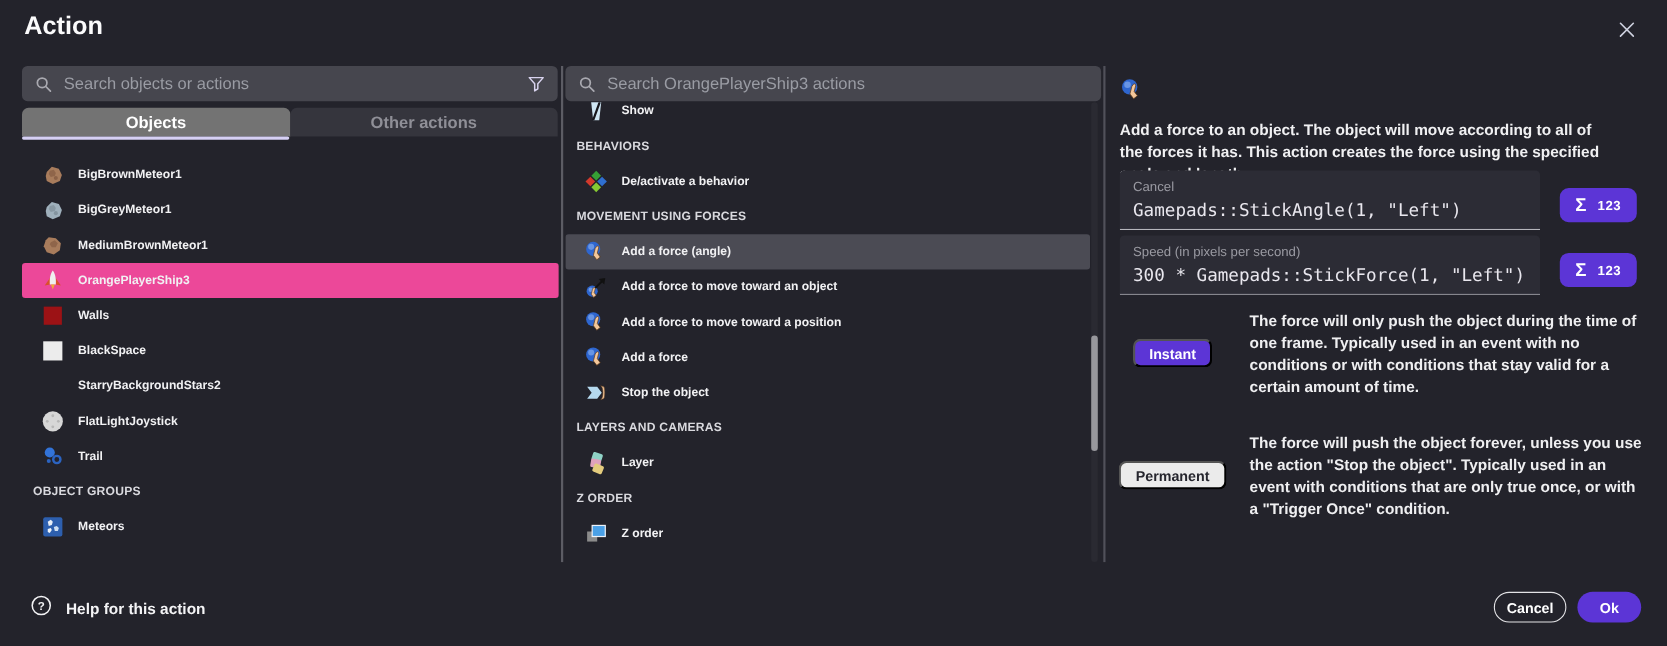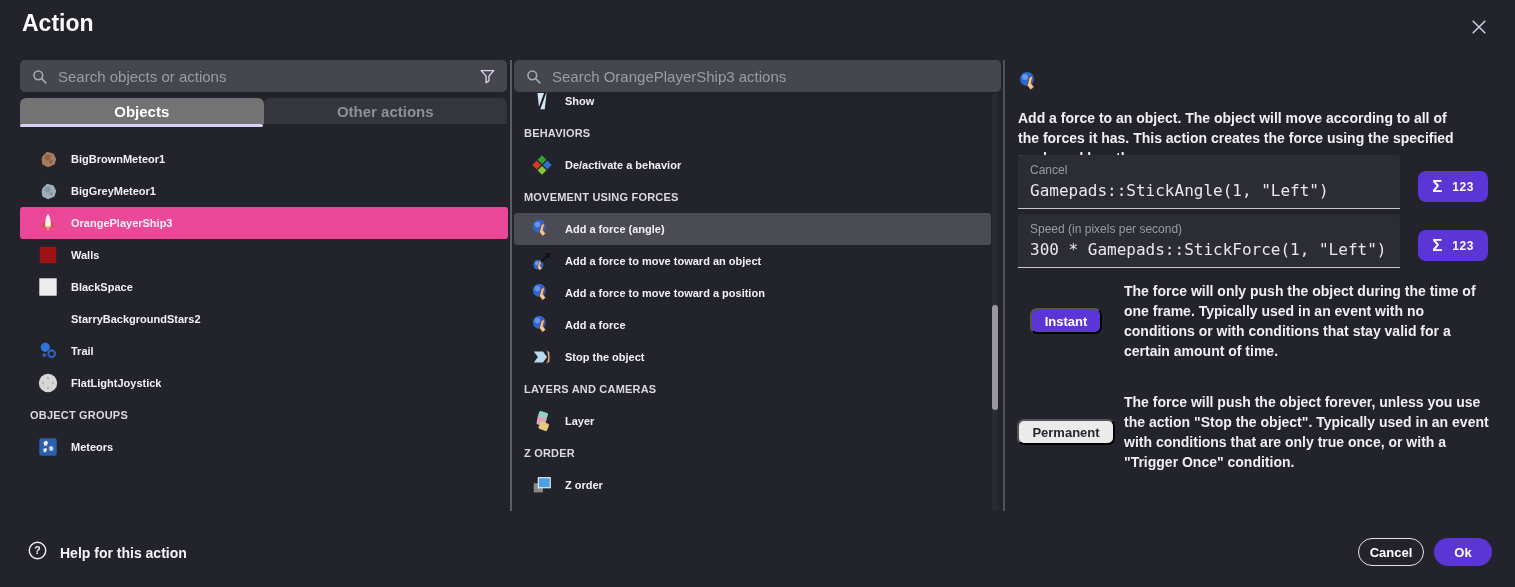--- a/index.html
+++ b/index.html
@@ -67,21 +67,21 @@
   .expr-1 { top:171px; } .expr-2 { top:230px; }
   .expr-sigma { font-size:17px; font-weight:bold; }
   .expr-num { font-size:12px; font-weight:bold; letter-spacing:.5px; }
 
   .note { left:1018px; width:476px; display:flex; align-items:center; }
   .note-1 { top:281px; } .note-2 { top:392px; }
   .badge-col { width:96px; flex:none; display:flex; justify-content:center; }
   .badge { height:26px; padding:0 13px; border-radius:7px; font-size:13px; font-weight:bold; display:flex; align-items:center; white-space:nowrap; }
   .badge-purple { background:#5c35d6; color:#ffffff; }
   .badge-light { background:#ebebeb; color:#26262e; }
-  .note-text { flex:1; margin-left:10px; font-size:14px; font-weight:700; line-height:20px; color:#efeff1; }
+  .note-text { flex:1; margin-left:22px; font-size:14px; font-weight:700; line-height:20px; color:#efeff1; }
 
   
   .help-row { left:27px; top:540px; display:flex; align-items:center; gap:12px; cursor:pointer; }
   .help-row svg { width:21px; height:21px; }
   .help-label { font-size:14px; font-weight:bold; color:#f4f4f6; }
   .btn { height:28px; border-radius:14px; font-size:13px; font-weight:bold; font-family:"Liberation Sans",sans-serif; display:flex; align-items:center; justify-content:center; cursor:pointer; }
   .btn-cancel { left:1358px; top:538px; width:66px; background:transparent; border:1px solid #e3e3e6; color:#ffffff; }
   .btn-ok { left:1434px; top:538px; width:58px; background:#5c35d6; border:none; color:#ffffff; }
 </style>
 </head>
@@ -131,20 +131,29 @@
     <div class="row">
       <span class="icon">
         <svg viewBox="0 0 24 24">
           <path d="M6 9l5-5 7 2 3 6-2 6-7 3-6-3-1-5z" fill="#9fb0bc"></path>
           <path d="M9 8l4-1 2 3-1 3-4 1-2-3z" fill="#84949f" opacity=".85"></path>
           <circle cx="15" cy="15" r="2" fill="#84949f"></circle>
         </svg>
       </span>
       <span class="label">BigGreyMeteor1</span>
     </div>
+    <div class="row">
+      <span class="icon">
+        <svg viewBox="0 0 24 24">
+          <path d="M8 4l7 1 5 5-1 7-6 4-7-2-3-6 2-6z" fill="#a87c5c"></path>
+          <path d="M10 9l4-2 3 3-2 4-4 0-2-3z" fill="#8b6147" opacity=".85"></path>
+        </svg>
+      </span>
+      <span class="label">MediumBrownMeteor1</span>
+    </div>
     <div class="row selected-l">
       <span class="icon">
         <svg viewBox="0 0 24 24">
           <path d="M9.5 9L4 17l5.5-1z" fill="#d94f2b"></path>
           <path d="M14.5 9L20 17l-5.5-1z" fill="#d94f2b"></path>
           <path d="M12 2c3 4 3.2 9 3 14H9c-.2-5 0-10 3-14z" fill="#efefef"></path>
           <path d="M10 16h4l-2 5z" fill="#f2a83b"></path>
         </svg>
       </span>
       <span class="label">OrangePlayerShip3</span>
@@ -163,42 +172,42 @@
           <rect x="2.5" y="2.5" width="19" height="19" fill="#ececec"></rect>
         </svg>
       </span>
       <span class="label">BlackSpace</span>
     </div>
     <div class="row">
       <span class="icon">
         <svg viewBox="0 0 24 24"></svg>
       </span>
       <span class="label">StarryBackgroundStars2</span>
-    </div>
-    <div class="row">
-      <span class="icon">
-        <svg viewBox="0 0 24 24">
-          <circle cx="9" cy="8" r="5" fill="#3273d8"></circle>
-          <circle cx="16" cy="15" r="3.6" fill="none" stroke="#2b63c0" stroke-width="2.4"></circle>
-          <circle cx="8" cy="16.5" r="2" fill="#2b63c0"></circle>
-        </svg>
-      </span>
-      <span class="label">Trail</span>
     </div>
     <div class="row">
       <span class="icon">
         <svg viewBox="0 0 24 24">
           <circle cx="12" cy="12" r="10" fill="#d7d7d7"></circle>
           <circle cx="12" cy="6.5" r="1.4" fill="#b7b7b7"></circle>
           <circle cx="12" cy="17.5" r="1.4" fill="#b7b7b7"></circle>
           <circle cx="6.5" cy="12" r="1.4" fill="#b7b7b7"></circle>
           <circle cx="17.5" cy="12" r="1.4" fill="#b7b7b7"></circle>
         </svg>
       </span>
       <span class="label">FlatLightJoystick</span>
+    </div>
+    <div class="row">
+      <span class="icon">
+        <svg viewBox="0 0 24 24">
+          <circle cx="9" cy="8" r="5" fill="#3273d8"></circle>
+          <circle cx="16" cy="15" r="3.6" fill="none" stroke="#2b63c0" stroke-width="2.4"></circle>
+          <circle cx="8" cy="16.5" r="2" fill="#2b63c0"></circle>
+        </svg>
+      </span>
+      <span class="label">Trail</span>
     </div>
     <div class="section-header">OBJECT GROUPS</div>
     <div class="row">
       <span class="icon">
         <svg viewBox="0 0 24 24">
           <rect x="2.5" y="2.5" width="19" height="19" rx="2" fill="#2d5fae"></rect>
           <path d="M7 7l3-2 2 2-1 3-3 1z" fill="#e8eef6"></path>
           <path d="M13 12l3-1 2 2-1 3h-3z" fill="#cfe0f2"></path>
           <path d="M7 14l3-1 1 2-2 3-2-1z" fill="#eef4fa"></path>
         </svg>

